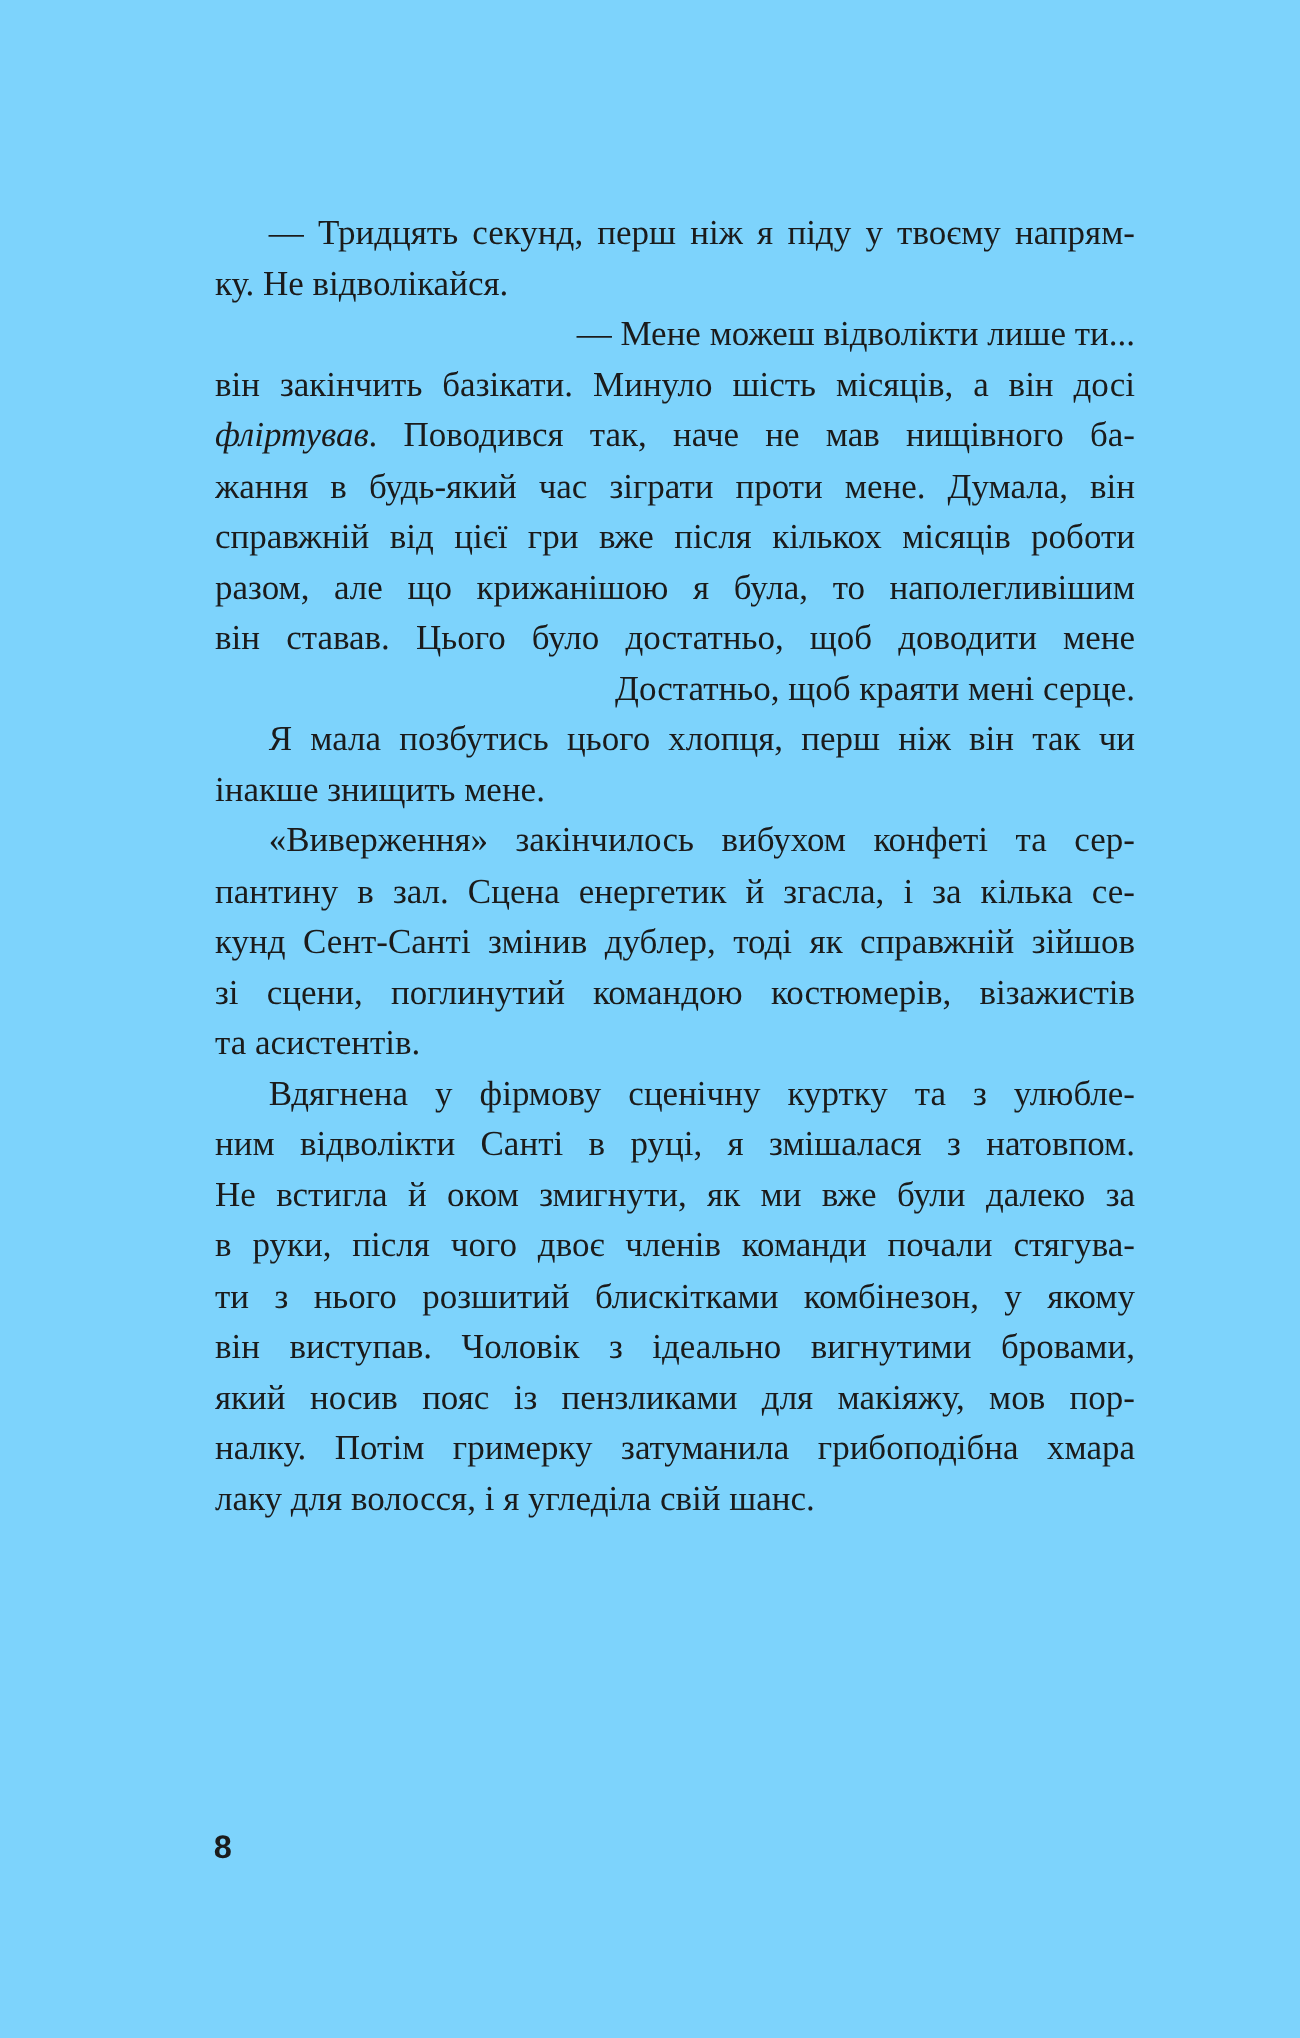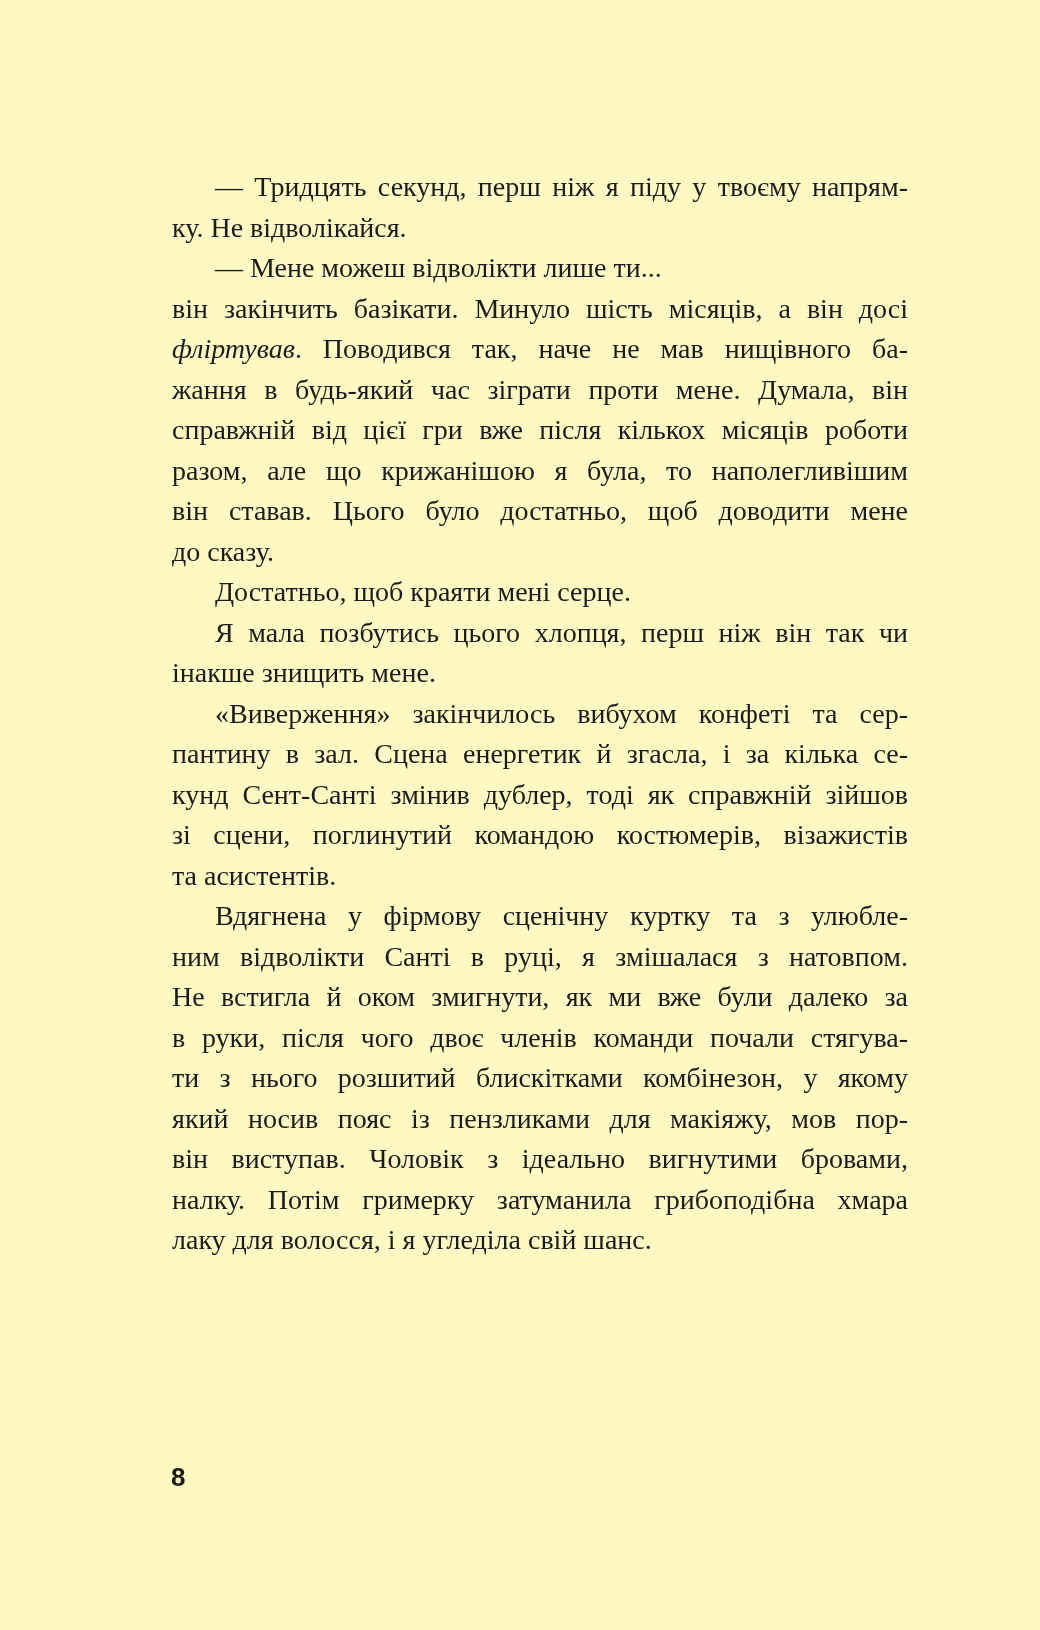--- a/index.html
+++ b/index.html
@@ -11,21 +11,21 @@
     height: 1630px;
     background: #ffffff;
     position: relative;
     font-family: "Liberation Serif", "DejaVu Serif", serif;
     color: #1b1b1b;
     overflow: hidden;
   }
   .book-page {
     position: absolute;
     inset: 0;
-    background: #fef9c3;
+    background: #7dd3fc;
   }
   .text-block {
     position: absolute;
     left: 172px;
     top: 167px;
     width: 736px;
     font-size: 28px;
     line-height: 40.5px;
     color: #1b1b1b;
   }
@@ -35,20 +35,21 @@
     height: 40.5px;
     overflow: hidden;
   }
   .line.just {
     text-align: justify;
     text-align-last: justify;
     -moz-text-align-last: justify;
   }
   .line.indent {
     text-indent: 43px;
+    text-align: right;
   }
   .it {
     font-style: italic;
   }
   .page-number {
     position: absolute;
     left: 171px;
     top: 1462px;
     font-family: "Liberation Sans", "DejaVu Sans", sans-serif;
     font-weight: 700;
@@ -64,33 +65,32 @@
   <div class="text-block">
       <div class="line indent just"><span>— Тридцять секунд, перш ніж я піду у твоєму напрям-</span></div>
       <div class="line"><span>ку. Не відволікайся.</span></div>
       <div class="line indent"><span>— Мене можеш відволікти лише ти...</span></div>
       <div class="line just"><span>він закінчить базікати. Минуло шість місяців, а він досі</span></div>
       <div class="line just"><span class="it">фліртував</span><span>. Поводився так, наче не мав нищівного ба-</span></div>
       <div class="line just"><span>жання в будь-який час зіграти проти мене. Думала, він</span></div>
       <div class="line just"><span>справжній від цієї гри вже після кількох місяців роботи</span></div>
       <div class="line just"><span>разом, але що крижанішою я була, то наполегливішим</span></div>
       <div class="line just"><span>він ставав. Цього було достатньо, щоб доводити мене</span></div>
-      <div class="line"><span>до сказу.</span></div>
       <div class="line indent"><span>Достатньо, щоб краяти мені серце.</span></div>
       <div class="line indent just"><span>Я мала позбутись цього хлопця, перш ніж він так чи</span></div>
       <div class="line"><span>інакше знищить мене.</span></div>
       <div class="line indent just"><span>«Виверження» закінчилось вибухом конфеті та сер-</span></div>
       <div class="line just"><span>пантину в зал. Сцена енергетик й згасла, і за кілька се-</span></div>
       <div class="line just"><span>кунд Сент-Санті змінив дублер, тоді як справжній зійшов</span></div>
       <div class="line just"><span>зі сцени, поглинутий командою костюмерів, візажистів</span></div>
       <div class="line"><span>та асистентів.</span></div>
       <div class="line indent just"><span>Вдягнена у фірмову сценічну куртку та з улюбле-</span></div>
       <div class="line just"><span>ним відволікти Санті в руці, я змішалася з натовпом.</span></div>
       <div class="line just"><span>Не встигла й оком змигнути, як ми вже були далеко за</span></div>
       <div class="line just"><span>в руки, після чого двоє членів команди почали стягува-</span></div>
       <div class="line just"><span>ти з нього розшитий блискітками комбінезон, у якому</span></div>
+      <div class="line just"><span>він виступав. Чоловік з ідеально вигнутими бровами,</span></div>
       <div class="line just"><span>який носив пояс із пензликами для макіяжу, мов пор-</span></div>
-      <div class="line just"><span>він виступав. Чоловік з ідеально вигнутими бровами,</span></div>
       <div class="line just"><span>налку. Потім гримерку затуманила грибоподібна хмара</span></div>
       <div class="line"><span>лаку для волосся, і я угледіла свій шанс.</span></div>
     </div>
   <div class="page-number">8</div>
 </div>
 
 </body></html>

